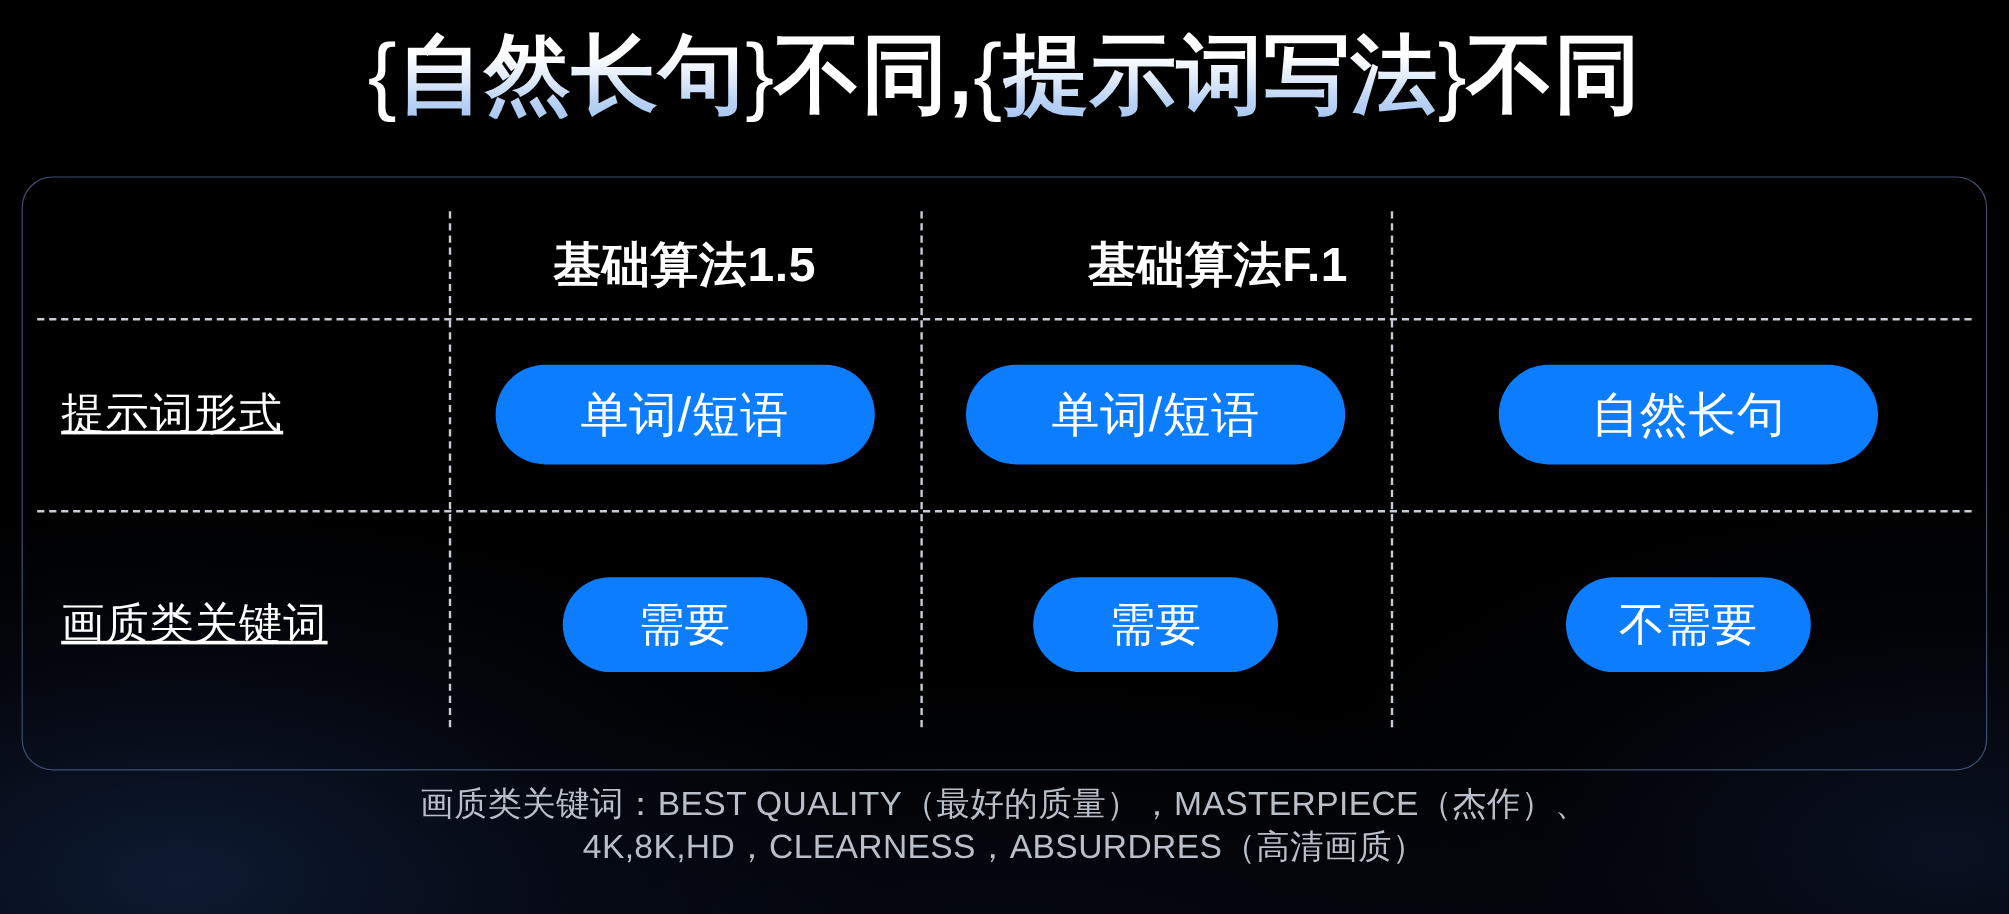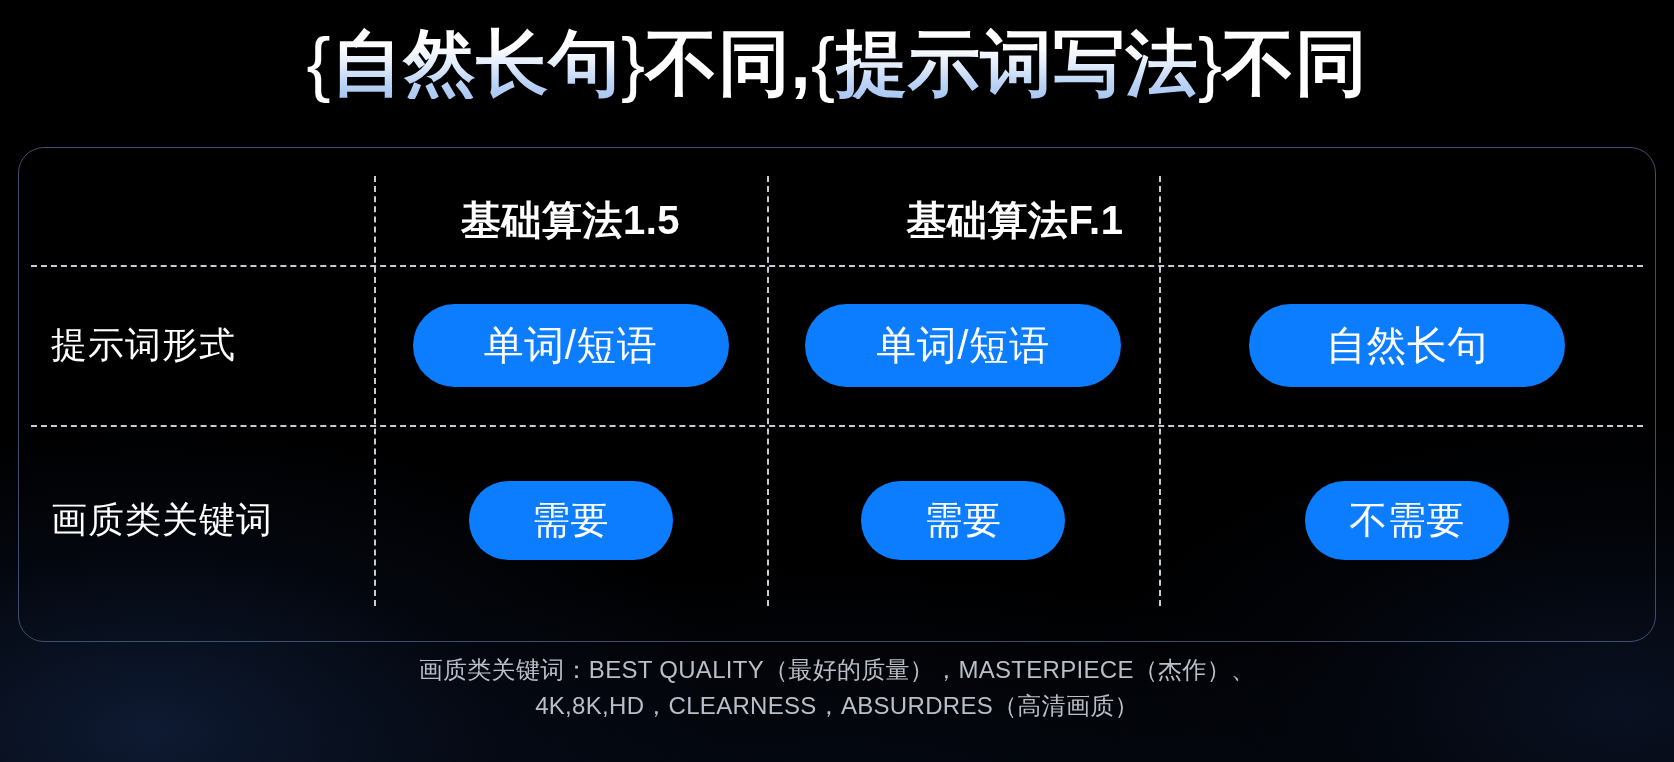--- a/index.html
+++ b/index.html
@@ -134,20 +134,21 @@
     font-weight: 600;
     letter-spacing: 0.5px;
     white-space: nowrap;
   }
   .row-label {
     color: #ffffff;
     font-size: 36px;
     font-weight: 500;
     letter-spacing: 1px;
     white-space: nowrap;
+    text-decoration: underline;
   }
 
   .pill {
     display: inline-flex;
     align-items: center;
     justify-content: center;
     background: #0d7dff;
     color: #ffffff;
     border-radius: 999px;
     white-space: nowrap;
@@ -166,21 +167,21 @@
   }
 
   
   .footnote {
     position: absolute;
     left: 0;
     top: 652px;
     width: 1674px;
     text-align: center;
     color: #b9bfc9;
-    font-size: 24px;
+    font-size: 28px;
     line-height: 36px;
     letter-spacing: 0.3px;
   }
   .footnote div { white-space: nowrap; }
 </style>
 </head>
 <body>
 
 <div id="stage">
 

